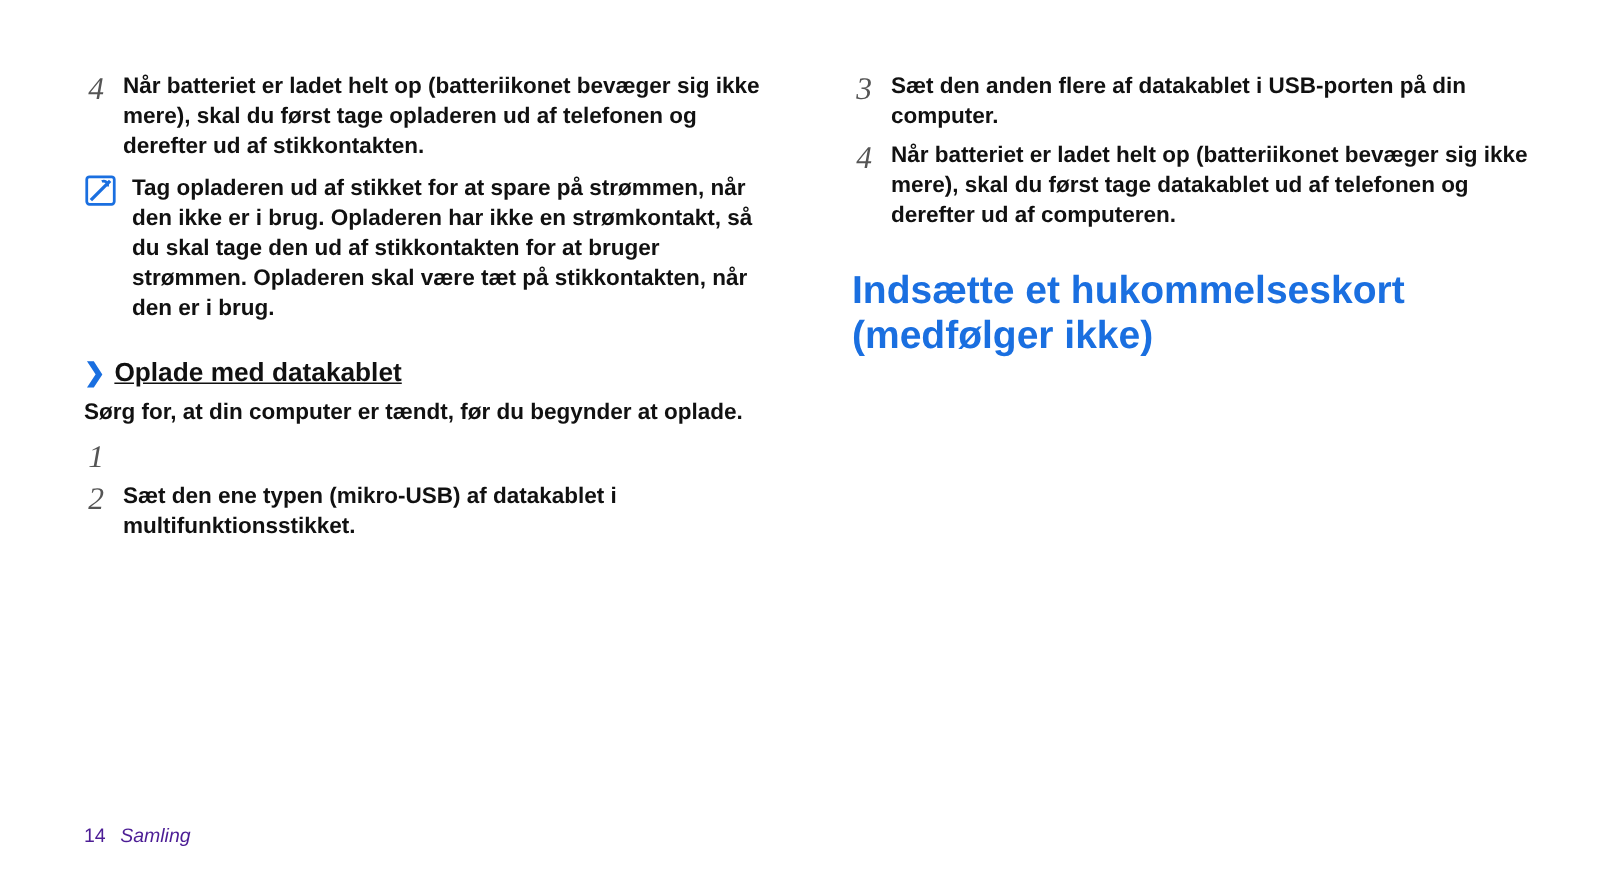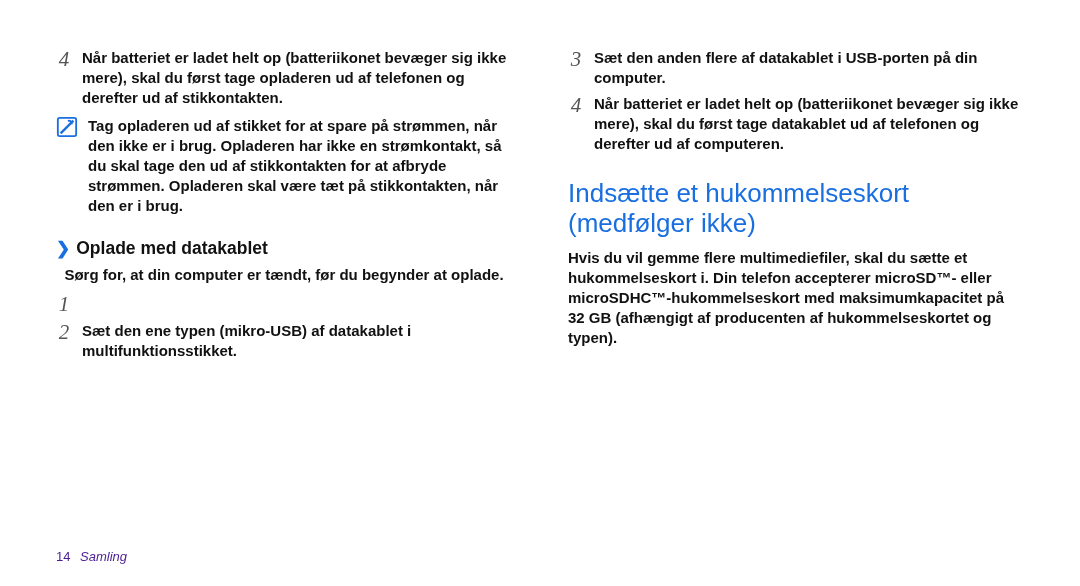--- a/index.html
+++ b/index.html
@@ -61,25 +61,26 @@
     margin: 22px 0 6px 0;
   }
   .chevron {
     color: #1a6fe0;
     font-size: 17px;
     font-weight: bold;
   }
   .subhead-text {
     font-weight: 700;
     font-size: 17.5px;
+    text-decoration: underline;
   }
   .section-title {
     color: #1a6fe0;
     font-size: 26px;
-    font-weight: 400;
+    font-weight: 700;
     line-height: 30px;
     margin: 24px 0 10px 0;
   }
   .footer {
     position: absolute;
     left: 56px;
     bottom: 22px;
     font-size: 13px;
     color: #4c1d95;
   }
@@ -100,29 +101,29 @@
 
 
     <div class="note">
       <div class="note-icon">
         <svg viewBox="0 0 24 24" width="22" height="22">
           <rect x="2" y="2" width="20" height="20" rx="2" fill="none" stroke="#1a6fe0" stroke-width="2"></rect>
           <path d="M5 19 L19 5" stroke="#1a6fe0" stroke-width="2.5" fill="none"></path>
           <path d="M13 5.5 C15 4.5 18 6 17 9" stroke="#1a6fe0" stroke-width="2" fill="none"></path>
         </svg>
       </div>
-      <div class="note-text">Tag opladeren ud af stikket for at spare på strømmen, når den ikke er i brug. Opladeren har ikke en strømkontakt, så du skal tage den ud af stikkontakten for at afbryde strømmen. Opladeren skal være tæt på stikkontakten, når den er i brug.</div>
+      <div class="note-text">Tag opladeren ud af stikket for at spare på strømmen, når den ikke er i brug. Opladeren har ikke en strømkontakt, så du skal tage den ud af stikkontakten for at bruger strømmen. Opladeren skal være tæt på stikkontakten, når den er i brug.</div>
     </div>
 
     <div class="subhead">
       <span class="chevron">❯</span>
       <span class="subhead-text">Oplade med datakablet</span>
     </div>
 
-    <div class="para" style="margin-bottom:8px;text-align:center;">Sørg for, at din computer er tændt, før du begynder at oplade.</div>
+    <div class="para" style="margin-bottom:8px;">Sørg for, at din computer er tændt, før du begynder at oplade.</div>
 
     <div class="step">
       <div class="step-num">1</div>
     </div>
 
     <div class="step">
       <div class="step-num">2</div>
       <div class="step-text">Sæt den ene typen (mikro-USB) af datakablet i multifunktionsstikket.</div>
     </div>
 
@@ -136,21 +137,20 @@
     </div>
 
 
     <div class="step">
       <div class="step-num">4</div>
       <div class="step-text">Når batteriet er ladet helt op (batteriikonet bevæger sig ikke mere), skal du først tage datakablet ud af telefonen og derefter ud af computeren.</div>
     </div>
 
     <div class="section-title">Indsætte et hukommelseskort (medfølger ikke)</div>
 
-    <div class="para">Hvis du vil gemme flere multimediefiler, skal du sætte et hukommelseskort i. Din telefon accepterer microSD™- eller microSDHC™-hukommelseskort med maksimumkapacitet på 32 GB (afhængigt af producenten af hukommelseskortet og typen).</div>
 
   </div>
 </div>
 
 <div class="footer">
   <span class="pn">14</span>
   <span class="sec">Samling</span>
 </div>
 
 </body></html>

